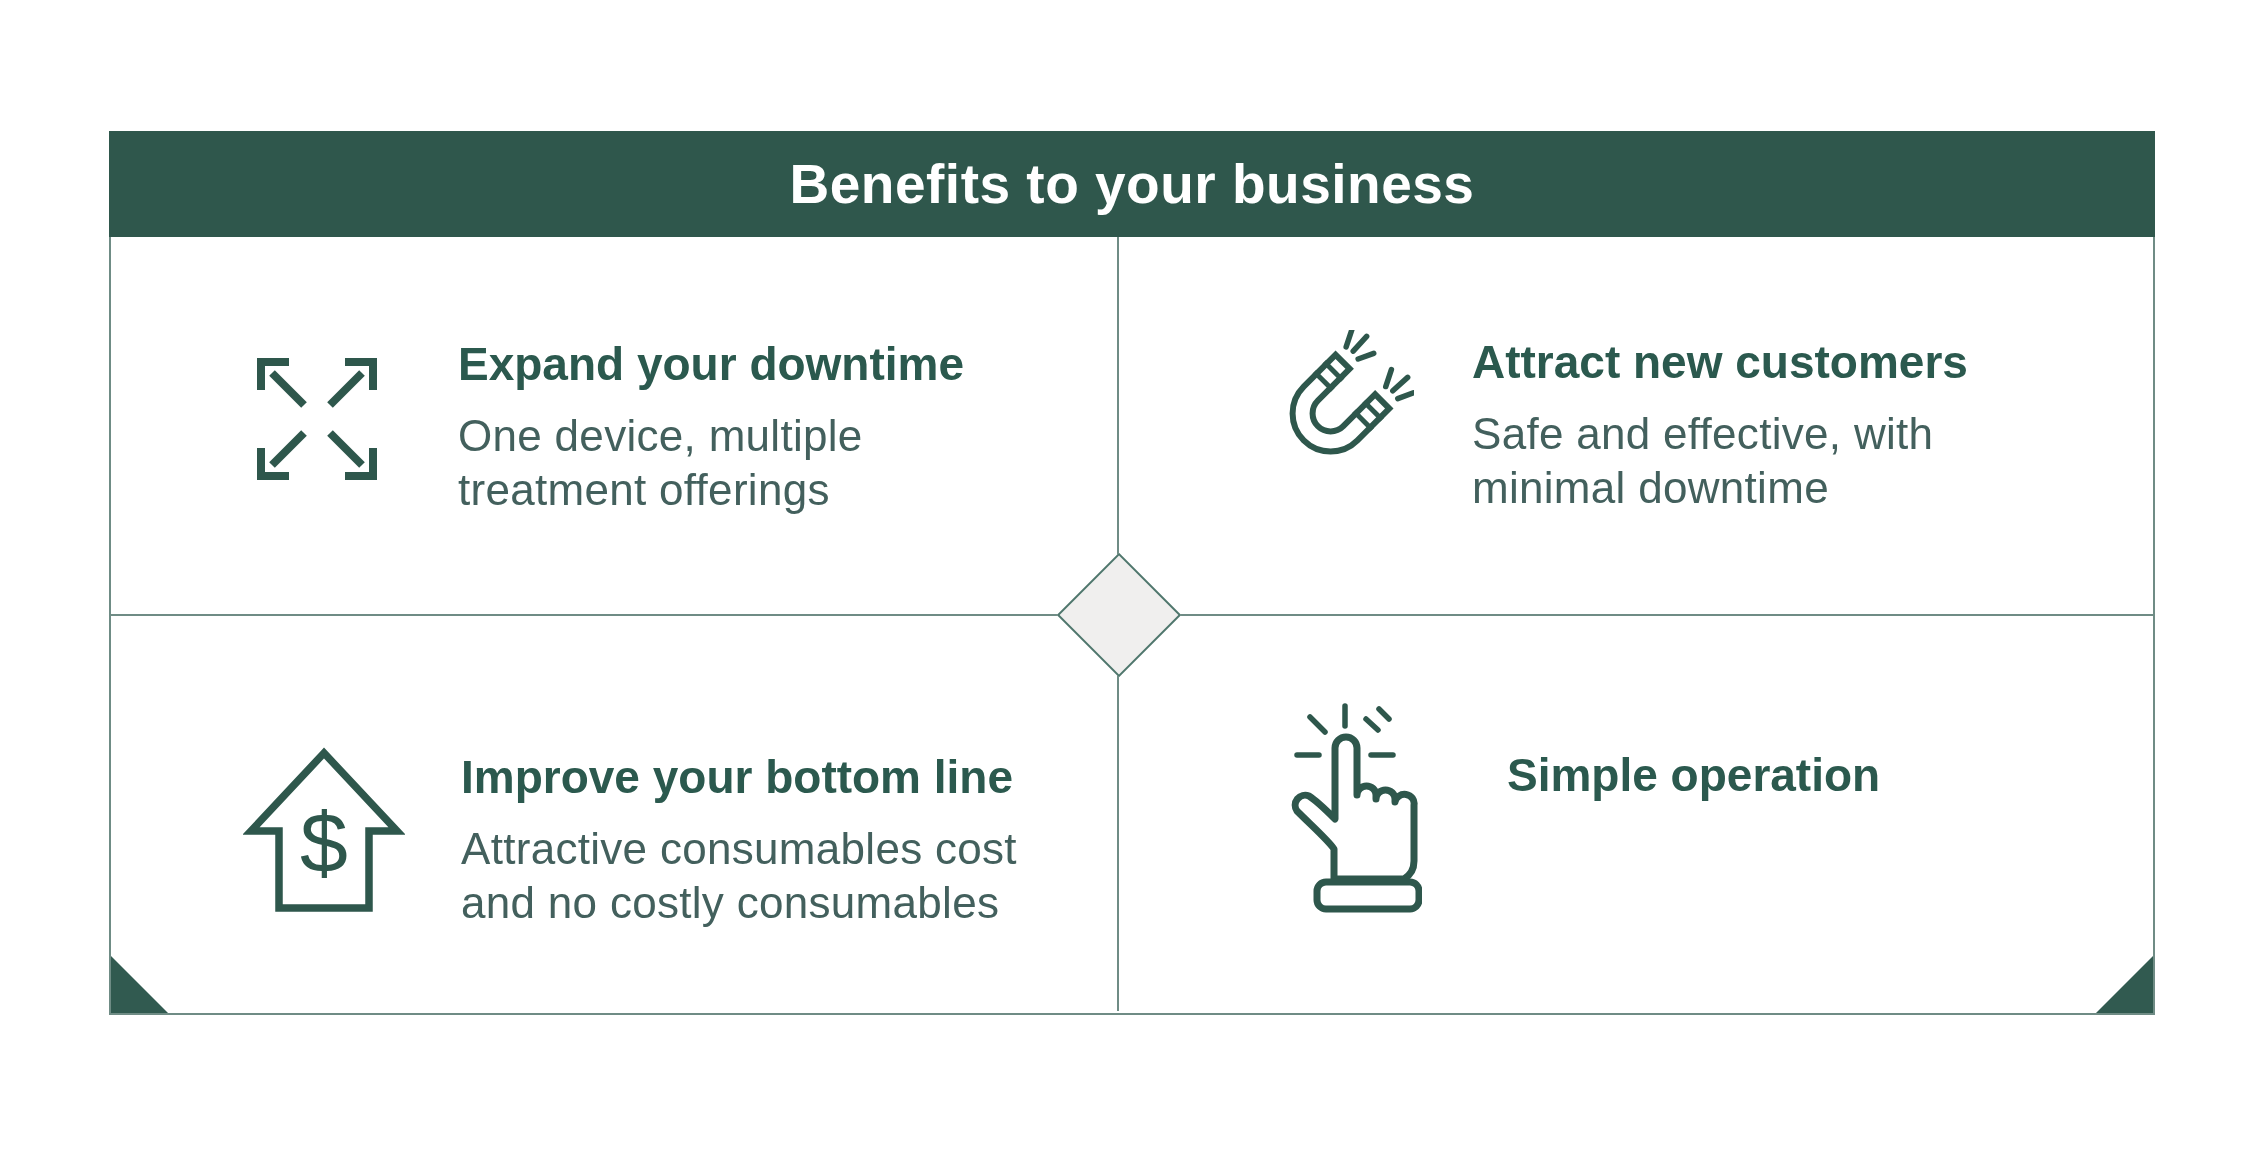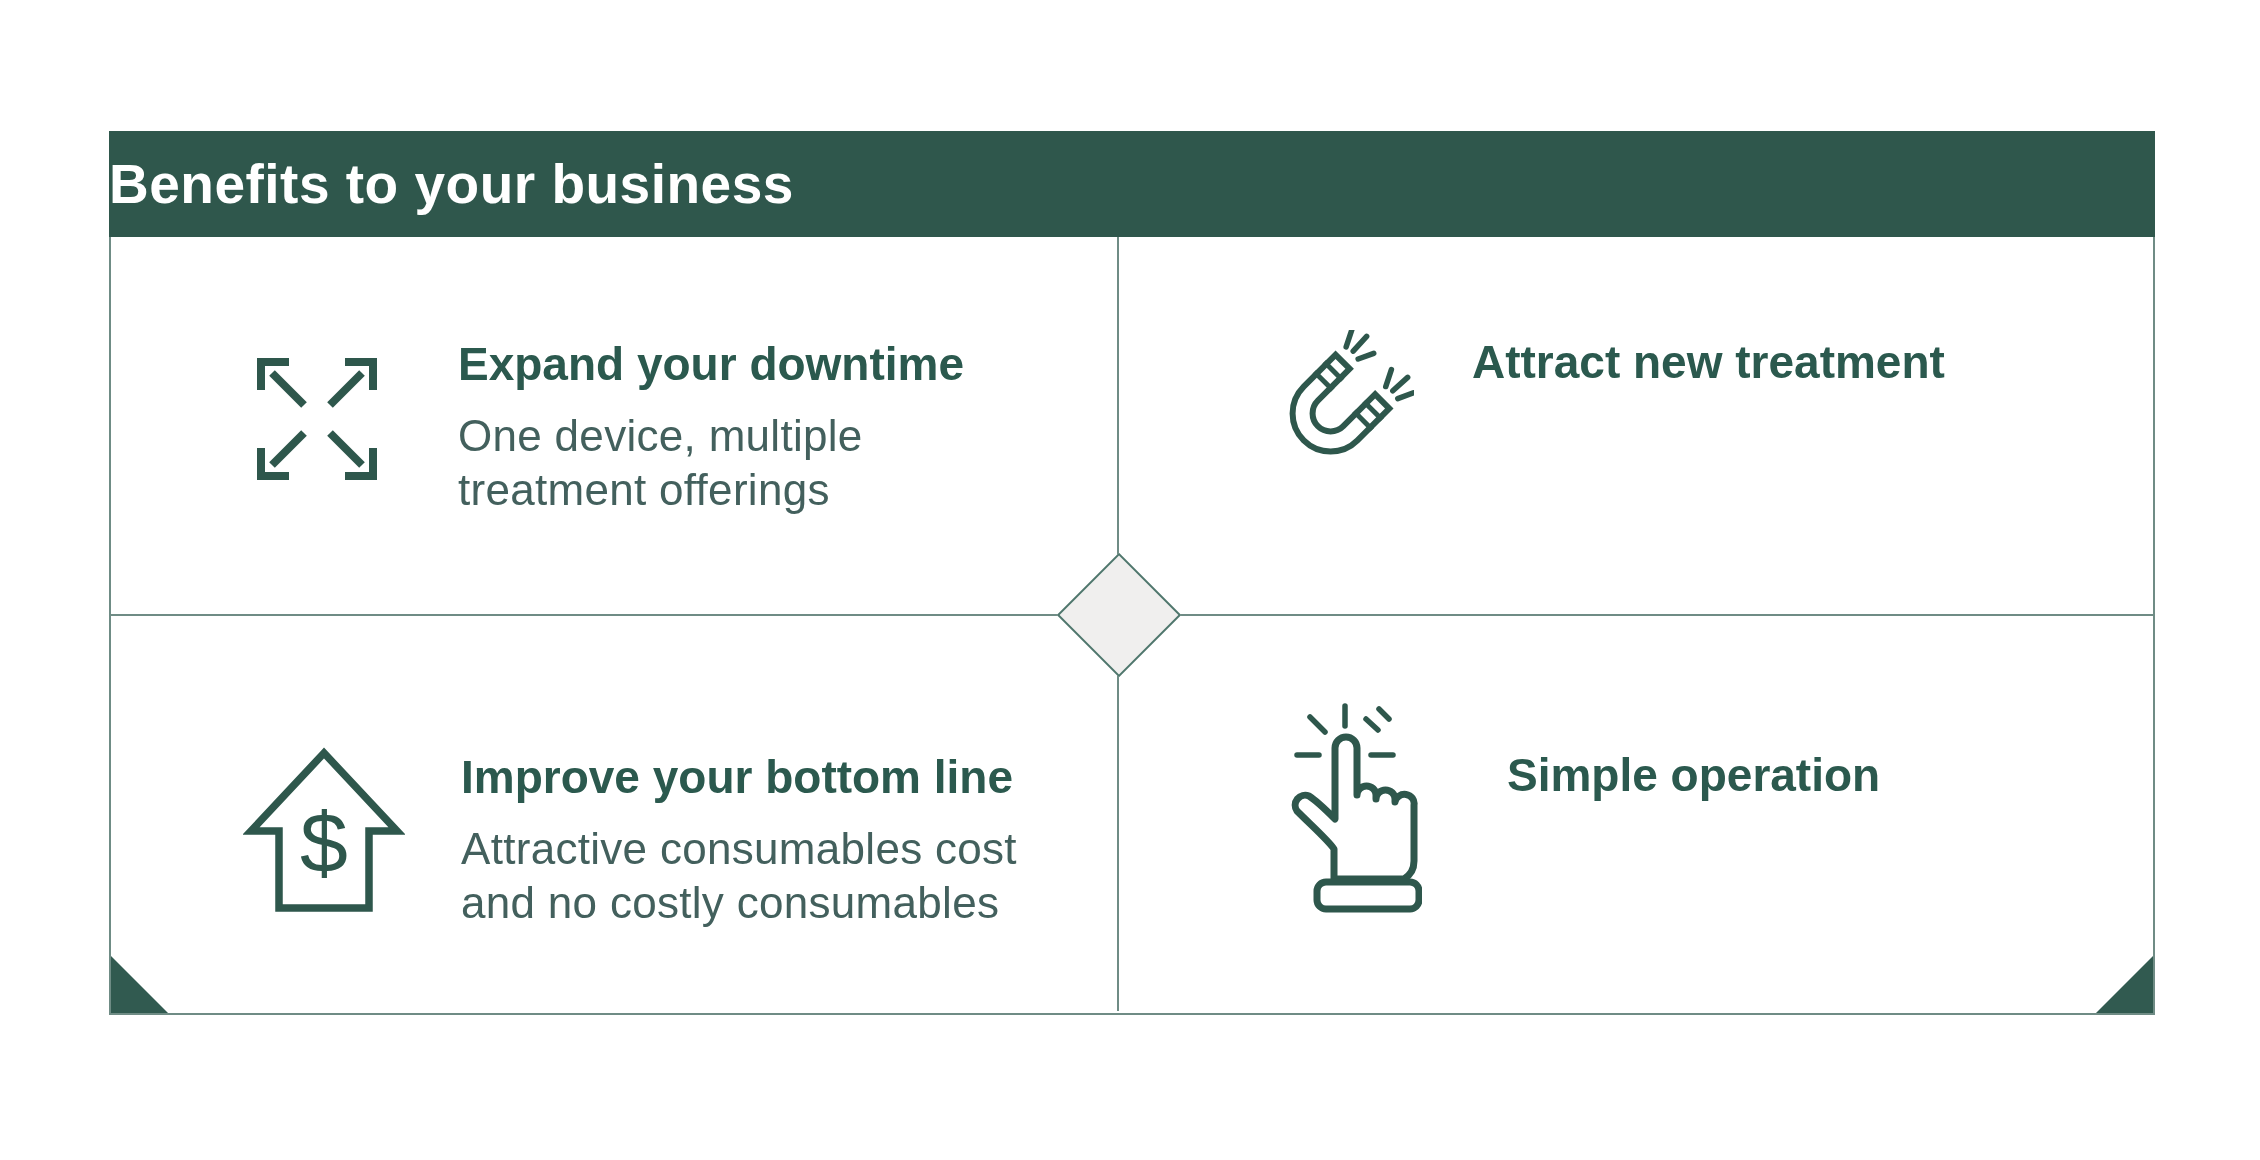--- a/index.html
+++ b/index.html
@@ -1,19 +1,19 @@
 <!DOCTYPE html>
 <html><head>
 <meta charset="utf-8">
 <style>
   html,body{margin:0;padding:0;background:#ffffff;}
   body{width:2260px;height:1160px;position:relative;overflow:hidden;
        font-family:"Liberation Sans", sans-serif;}
   .slide-header{position:absolute;left:109px;top:131px;width:2046px;height:106px;
-       background:#2F574C;display:flex;align-items:center;}
+       background:#2F574C;display:flex;align-items:center;justify-content:center;}
   .slide-title{color:#ffffff;font-size:55px;font-weight:700;letter-spacing:.5px;}
   .content{position:absolute;left:109px;top:237px;width:2046px;height:778px;
        border-left:2px solid #6F8C85;border-right:2px solid #6F8C85;border-bottom:2px solid #6F8C85;
        box-sizing:border-box;background:#ffffff;}
   .divider-v{position:absolute;left:1006px;top:0;width:2px;height:774px;background:#6F8C85;}
   .divider-h{position:absolute;left:0;top:377px;width:2042px;height:2px;background:#6F8C85;}
   .center-diamond{position:absolute;left:964px;top:334px;width:84px;height:84px;
        background:#F0EFEE;border:2px solid #4F776D;transform:rotate(45deg);}
   .corner{position:absolute;width:57px;height:57px;background:#315A50;}
   .corner.left{left:0;bottom:0;clip-path:polygon(0% 0%,0% 100%,100% 100%);}
@@ -88,21 +88,23 @@
         <line x1="46" y1="26" x2="38" y2="10"></line>
         <line x1="54" y1="24" x2="53" y2="4"></line>
         <line x1="63" y1="26" x2="70" y2="11"></line>
         <line x1="102" y1="26" x2="94" y2="10"></line>
         <line x1="110" y1="24" x2="111" y2="4"></line>
         <line x1="119" y1="26" x2="126" y2="11"></line>
       </g>
     </g>
   </svg>
   <div class="text">
-    <h3 class="benefit-title">Attract new treatment</h3>
+    <h3 class="benefit-title">Attract new customers</h3>
+    <div class="benefit-desc">Safe and effective, with
+minimal downtime</div>
   </div>
 </div>
 
 <div class="cell bl">
   <svg class="icon" width="162" height="168" viewBox="0 0 162 168">
     <path class="stroke" stroke-width="7.5" stroke-linejoin="miter" d="M81,6 L8,84 L36,84 L36,161 L126,161 L126,84 L154,84 Z"></path>
     <text x="81" y="125" text-anchor="middle" font-family="Liberation Sans, sans-serif" font-size="86" font-weight="400" fill="#2E574C">$</text>
   </svg>
   <div class="text">
     <h3 class="benefit-title">Improve your bottom line</h3>

